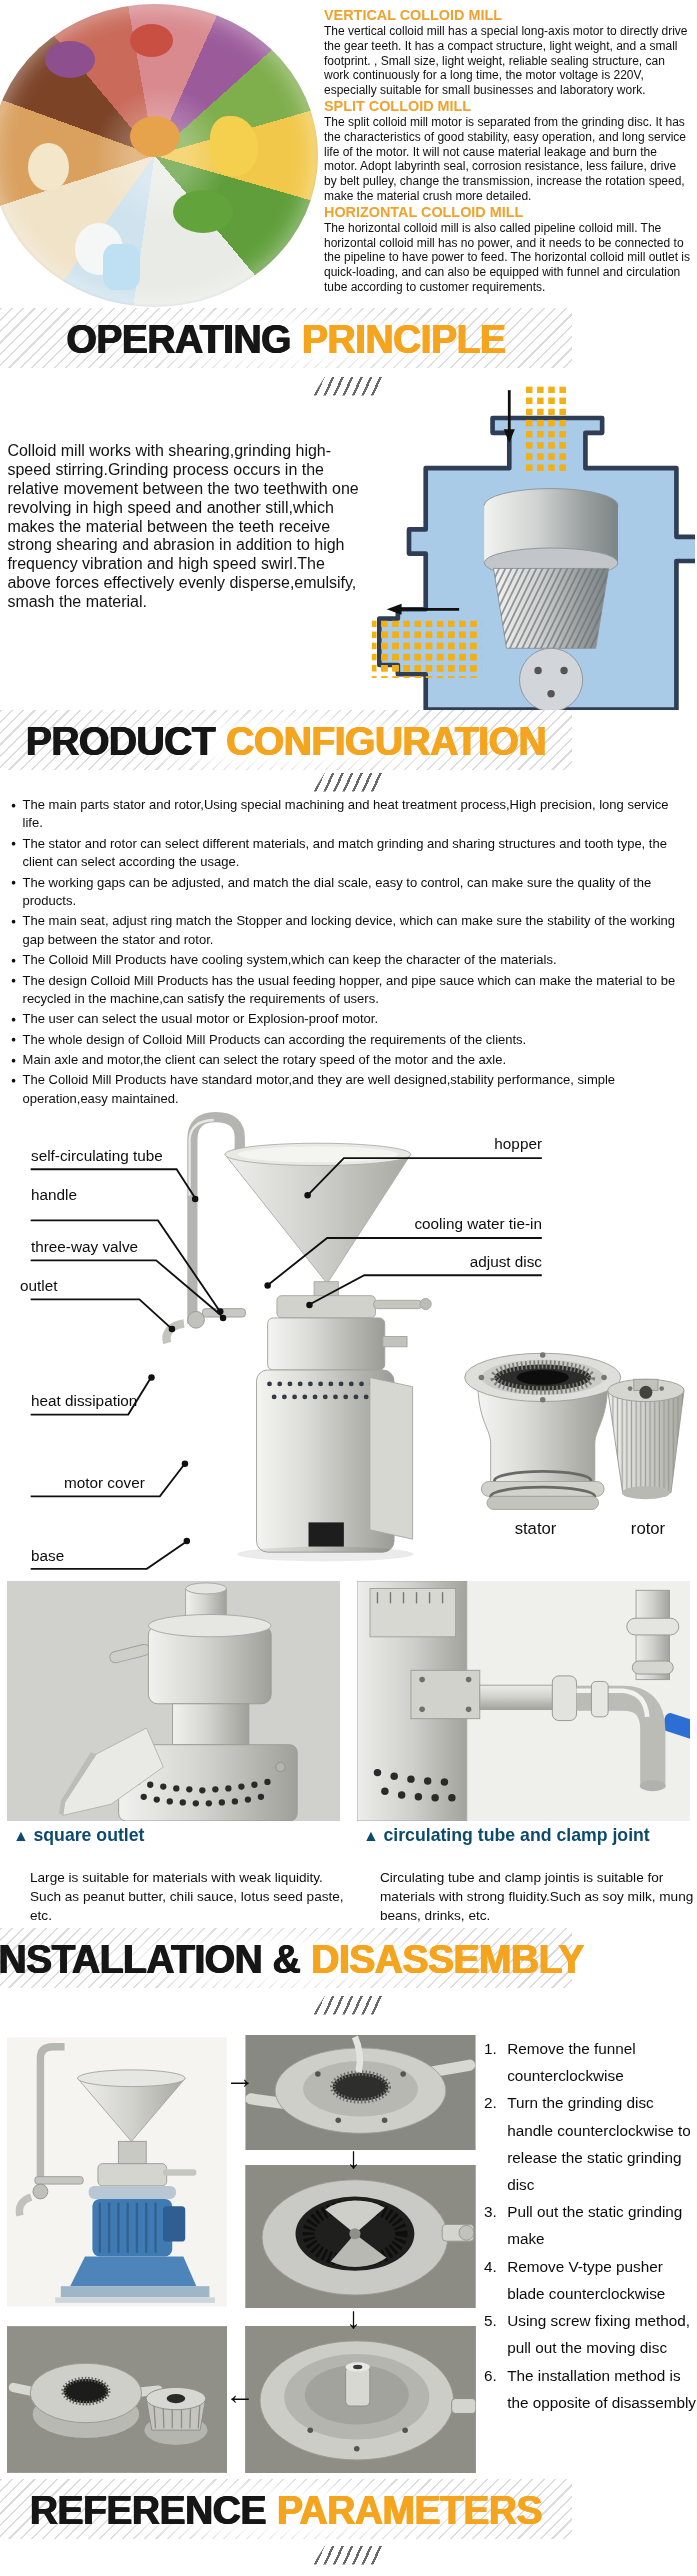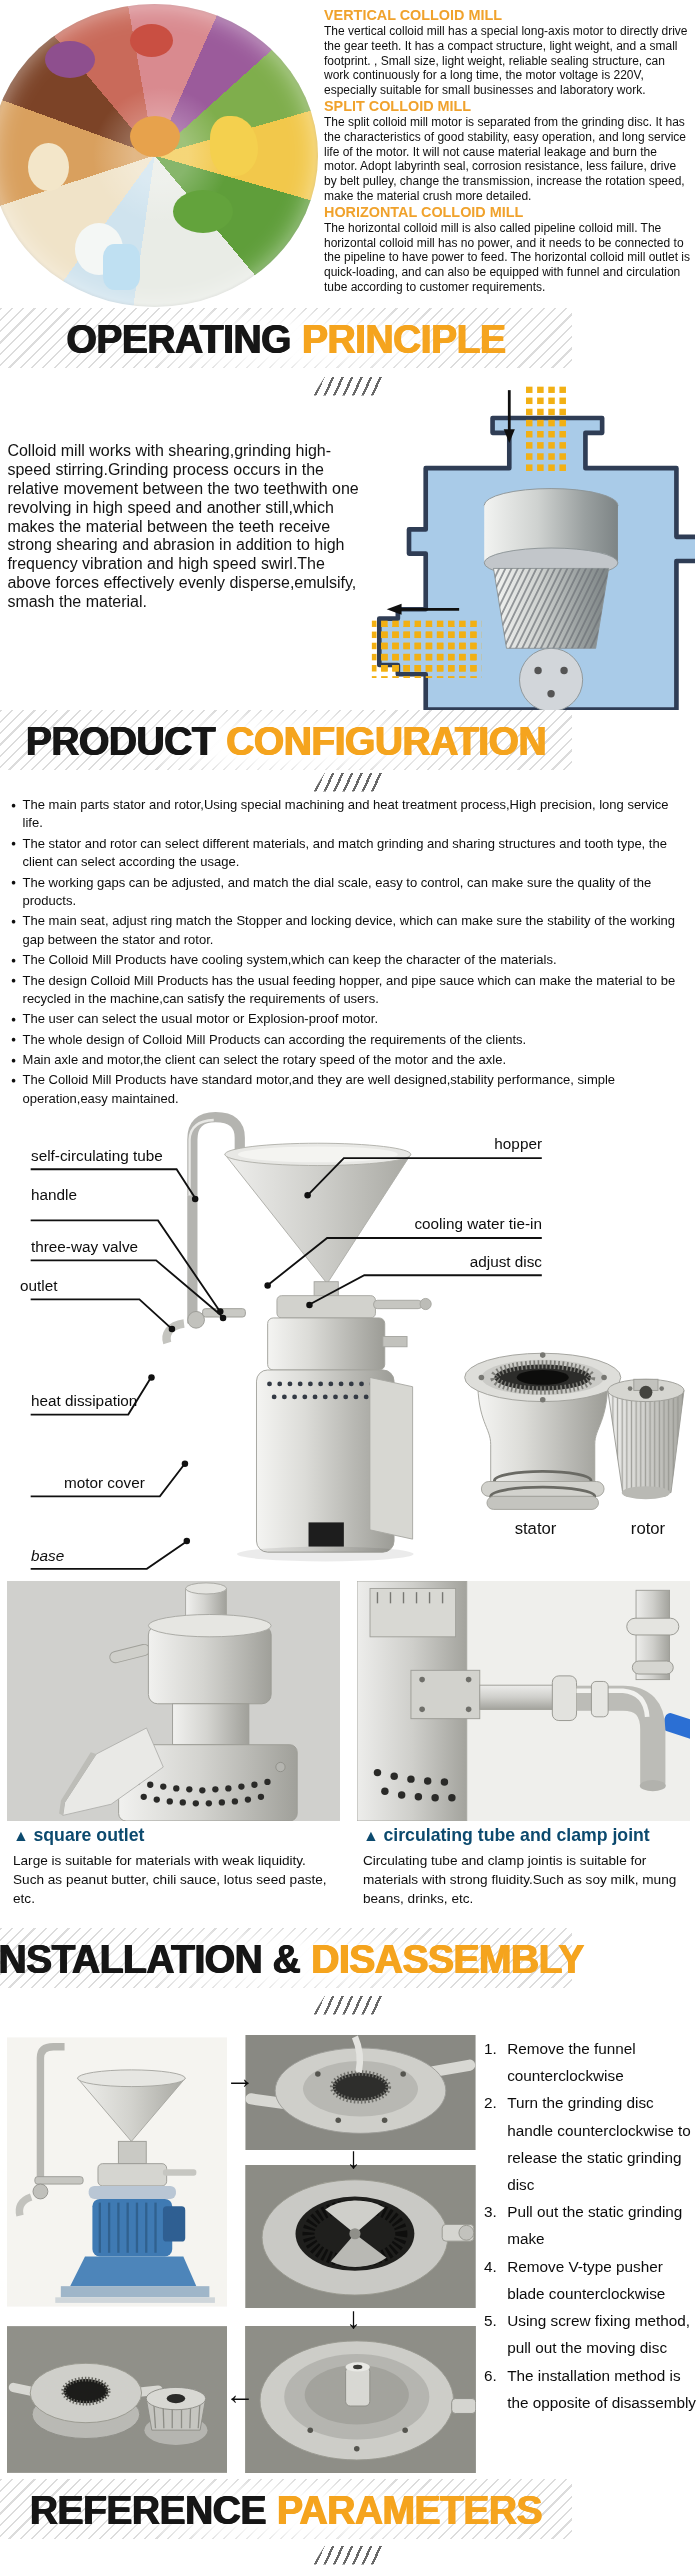--- a/index.html
+++ b/index.html
@@ -63,21 +63,21 @@
   .sec-diagram svg{position:absolute;left:0;top:0;}
   .dlabel{position:absolute;font-size:15.3px;font-weight:500;color:#0d0d0d;white-space:nowrap;}
   .dlabel.right{text-align:right;}
   .plabel{position:absolute;top:417px;font-size:16.7px;color:#111;text-align:center;}
 
   
   .sec-outlets{position:absolute;top:1581px;left:0;width:697px;height:346px;}
   .photo{position:absolute;overflow:hidden;}
   .cap{position:absolute;top:244px;font-size:17.7px;font-weight:bold;color:#0c4a6e;}
   .cap .tri{font-size:16px;margin-right:4.6px;}
-  .obody{position:absolute;top:270px;width:327px;margin:0;font-size:13.6px;line-height:1.4;color:#0e0e0e;}
+  .obody{position:absolute;top:270px;width:327px;margin:17px;font-size:13.6px;line-height:1.4;color:#0e0e0e;}
 
   
   .sec-install{position:absolute;top:2033px;left:0;width:697px;height:445px;}
   .flow-arrow{position:absolute;font-size:30px;font-weight:bold;color:#0d0d0d;line-height:1;}
   .steps{position:absolute;left:484px;top:1.9px;width:212px;}
   .step{display:flex;gap:4.6px;font-size:15.3px;line-height:1.78;color:#0c0c0c;}
   .step .n{flex:none;width:18.6px;}
 
   .svgph{display:block;}
 </style>
@@ -320,21 +320,21 @@
           <circle cx="70" cy="20" r="2.5" fill="#777772"></circle>
       </g>
     </svg>
 
     <div class="dlabel" style="left:31px;top:45px;">self-circulating tube</div>
     <div class="dlabel" style="left:31px;top:84px;">handle</div>
     <div class="dlabel" style="left:31px;top:136px;">three-way valve</div>
     <div class="dlabel" style="left:20px;top:175px;">outlet</div>
     <div class="dlabel" style="left:31px;top:290px;">heat dissipation</div>
     <div class="dlabel" style="left:31px;top:372px;margin-left:33px;">motor cover</div>
-    <div class="dlabel" style="left:31px;top:445px;font-style:italic;">base</div>
+    <div class="dlabel" style="left:31px;top:445px;">base</div>
     <div class="dlabel right" style="right:155px;top:33px;">hopper</div>
     <div class="dlabel right" style="right:155px;top:113px;">cooling water tie-in</div>
     <div class="dlabel right" style="right:155px;top:151px;">adjust disc</div>
     <div class="plabel" style="left:463px;width:145px;">stator</div>
     <div class="plabel" style="left:597px;width:102px;">rotor</div>
   </div>
 
   <div class="sec-outlets">
     <div class="photo" style="left:7.4px;top:0;width:333px;height:240px;">
       <svg class="svgph" width="333" height="240" viewBox="0 0 358 258">

